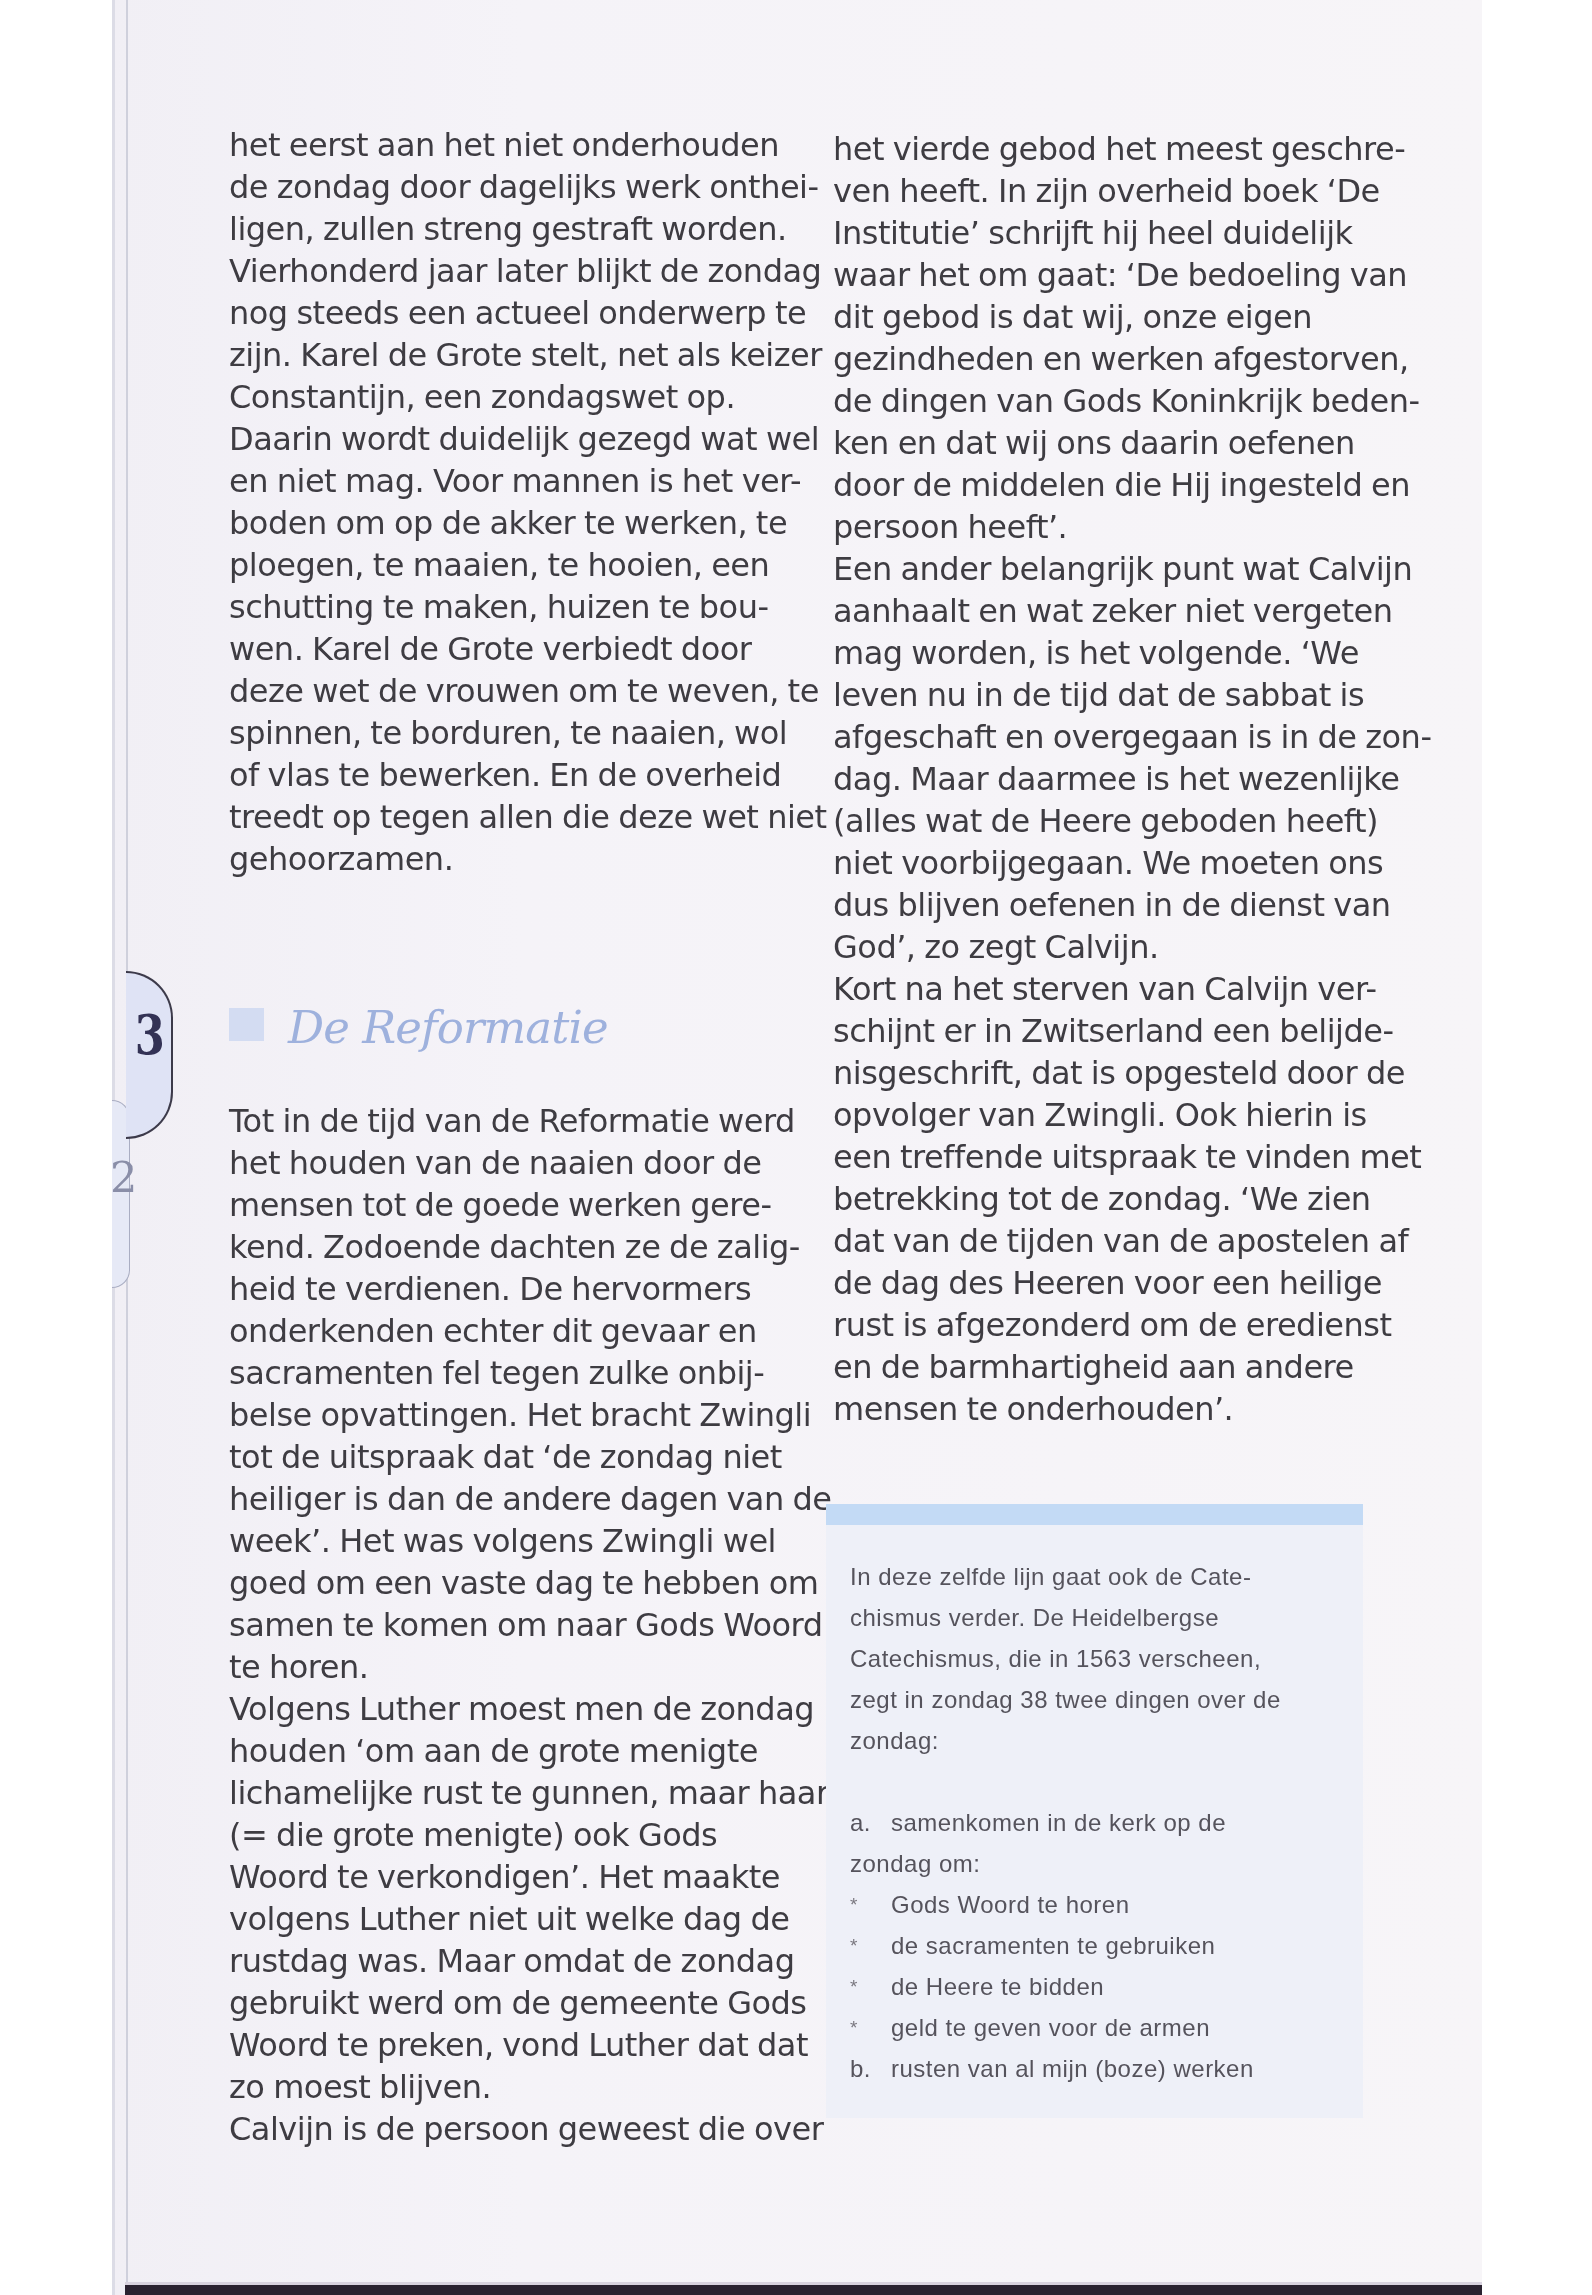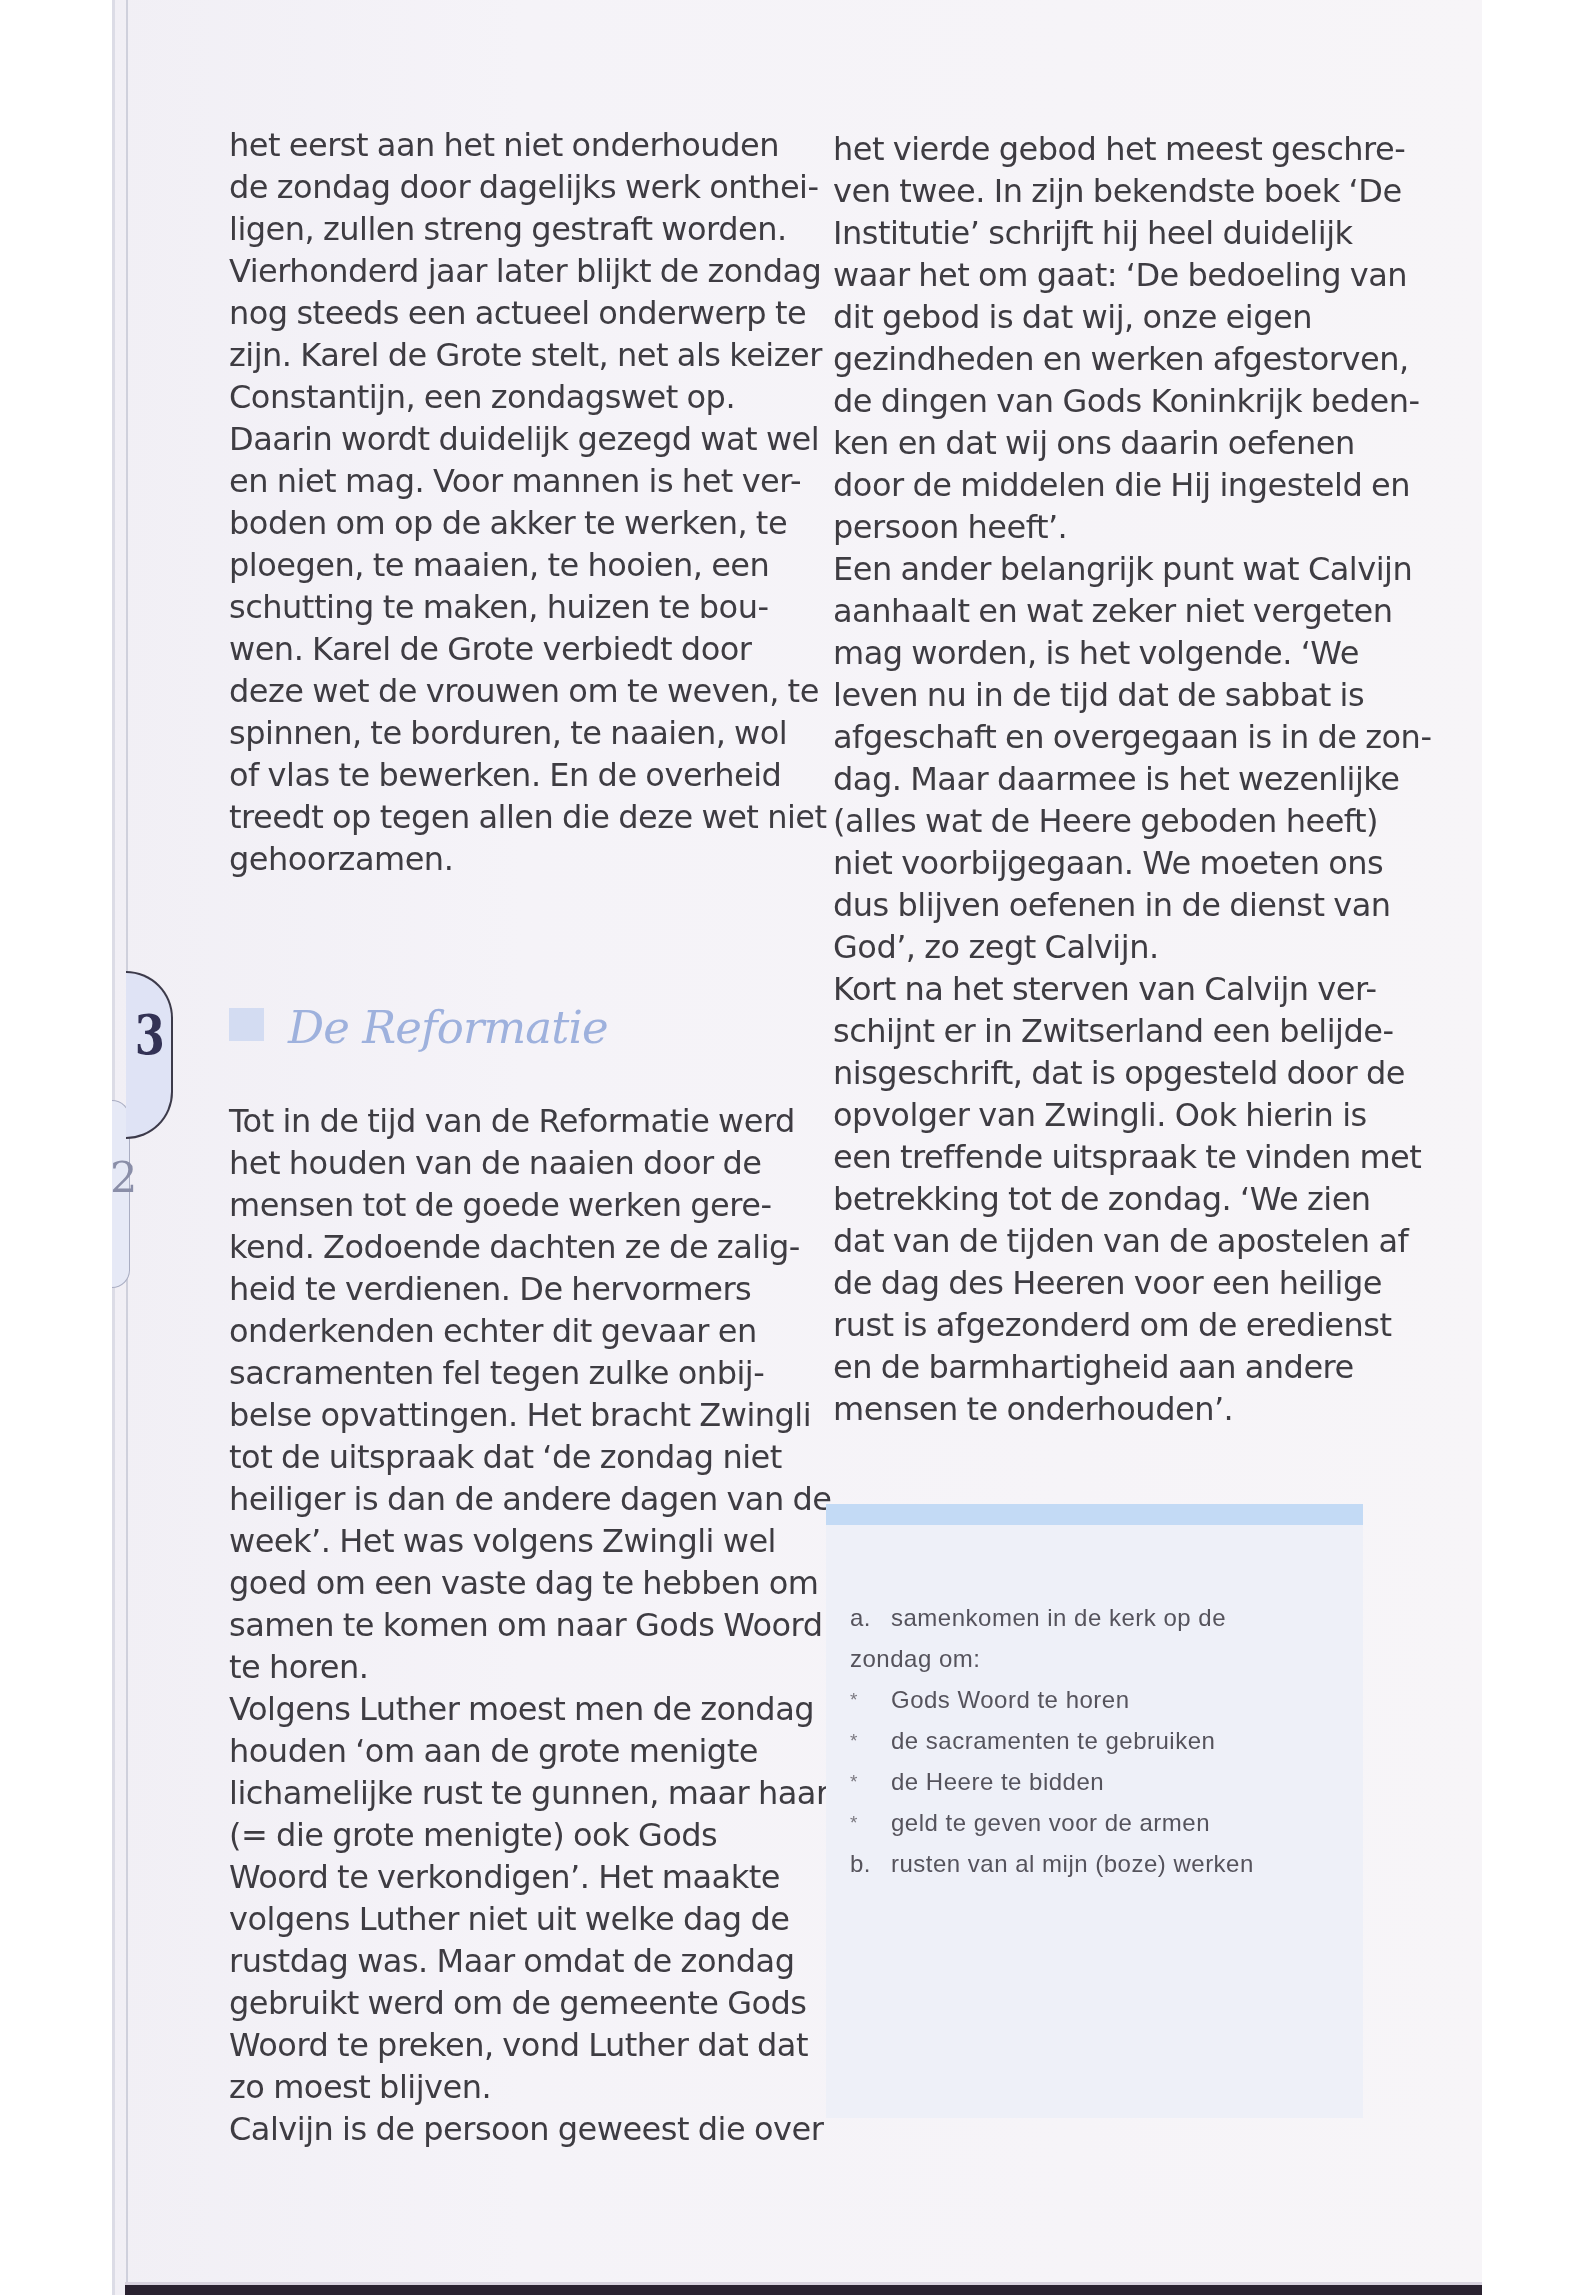--- a/index.html
+++ b/index.html
@@ -168,21 +168,21 @@
     <div class="line">volgens Luther niet uit welke dag de</div>
     <div class="line">rustdag was. Maar omdat de zondag</div>
     <div class="line">gebruikt werd om de gemeente Gods</div>
     <div class="line">Woord te preken, vond Luther dat dat</div>
     <div class="line">zo moest blijven.</div>
     <div class="line">Calvijn is de persoon geweest die over</div>
   </div>
 
 <div class="col col-right" id="rightCol">
     <div class="line">het vierde gebod het meest geschre-</div>
-    <div class="line">ven twee. In zijn bekendste boek ‘De</div>
+    <div class="line">ven heeft. In zijn overheid boek ‘De</div>
     <div class="line">Institutie’ schrijft hij heel duidelijk</div>
     <div class="line">waar het om gaat: ‘De bedoeling van</div>
     <div class="line">dit gebod is dat wij, onze eigen</div>
     <div class="line">gezindheden en werken afgestorven,</div>
     <div class="line">de dingen van Gods Koninkrijk beden-</div>
     <div class="line">ken en dat wij ons daarin oefenen</div>
     <div class="line">door de middelen die Hij ingesteld en</div>
     <div class="line">persoon heeft’.</div>
     <div class="line">Een ander belangrijk punt wat Calvijn</div>
     <div class="line">aanhaalt en wat zeker niet vergeten</div>
@@ -203,20 +203,27 @@
     <div class="line">dat van de tijden van de apostelen af</div>
     <div class="line">de dag des Heeren voor een heilige</div>
     <div class="line">rust is afgezonderd om de eredienst</div>
     <div class="line">en de barmhartigheid aan andere</div>
     <div class="line">mensen te onderhouden’.</div>
   </div>
 
 <div class="callout">
   <div class="callout-band"></div>
   <div class="callout-body">
+    <div id="calloutIntro">
+        <div class="line">In deze zelfde lijn gaat ook de Cate-</div>
+        <div class="line">chismus verder. De Heidelbergse</div>
+        <div class="line">Catechismus, die in 1563 verscheen,</div>
+        <div class="line">zegt in zondag 38 twee dingen over de</div>
+        <div class="line">zondag:</div>
+      </div>
     <div class="callout-list">
       <div class="li">
         <span class="marker">a.</span>
         <span>samenkomen in de kerk op de</span>
       </div>
       <div class="li cont">
         <span>zondag om:</span>
       </div>
       <div id="bulletList">
           <div class="li bullet">

